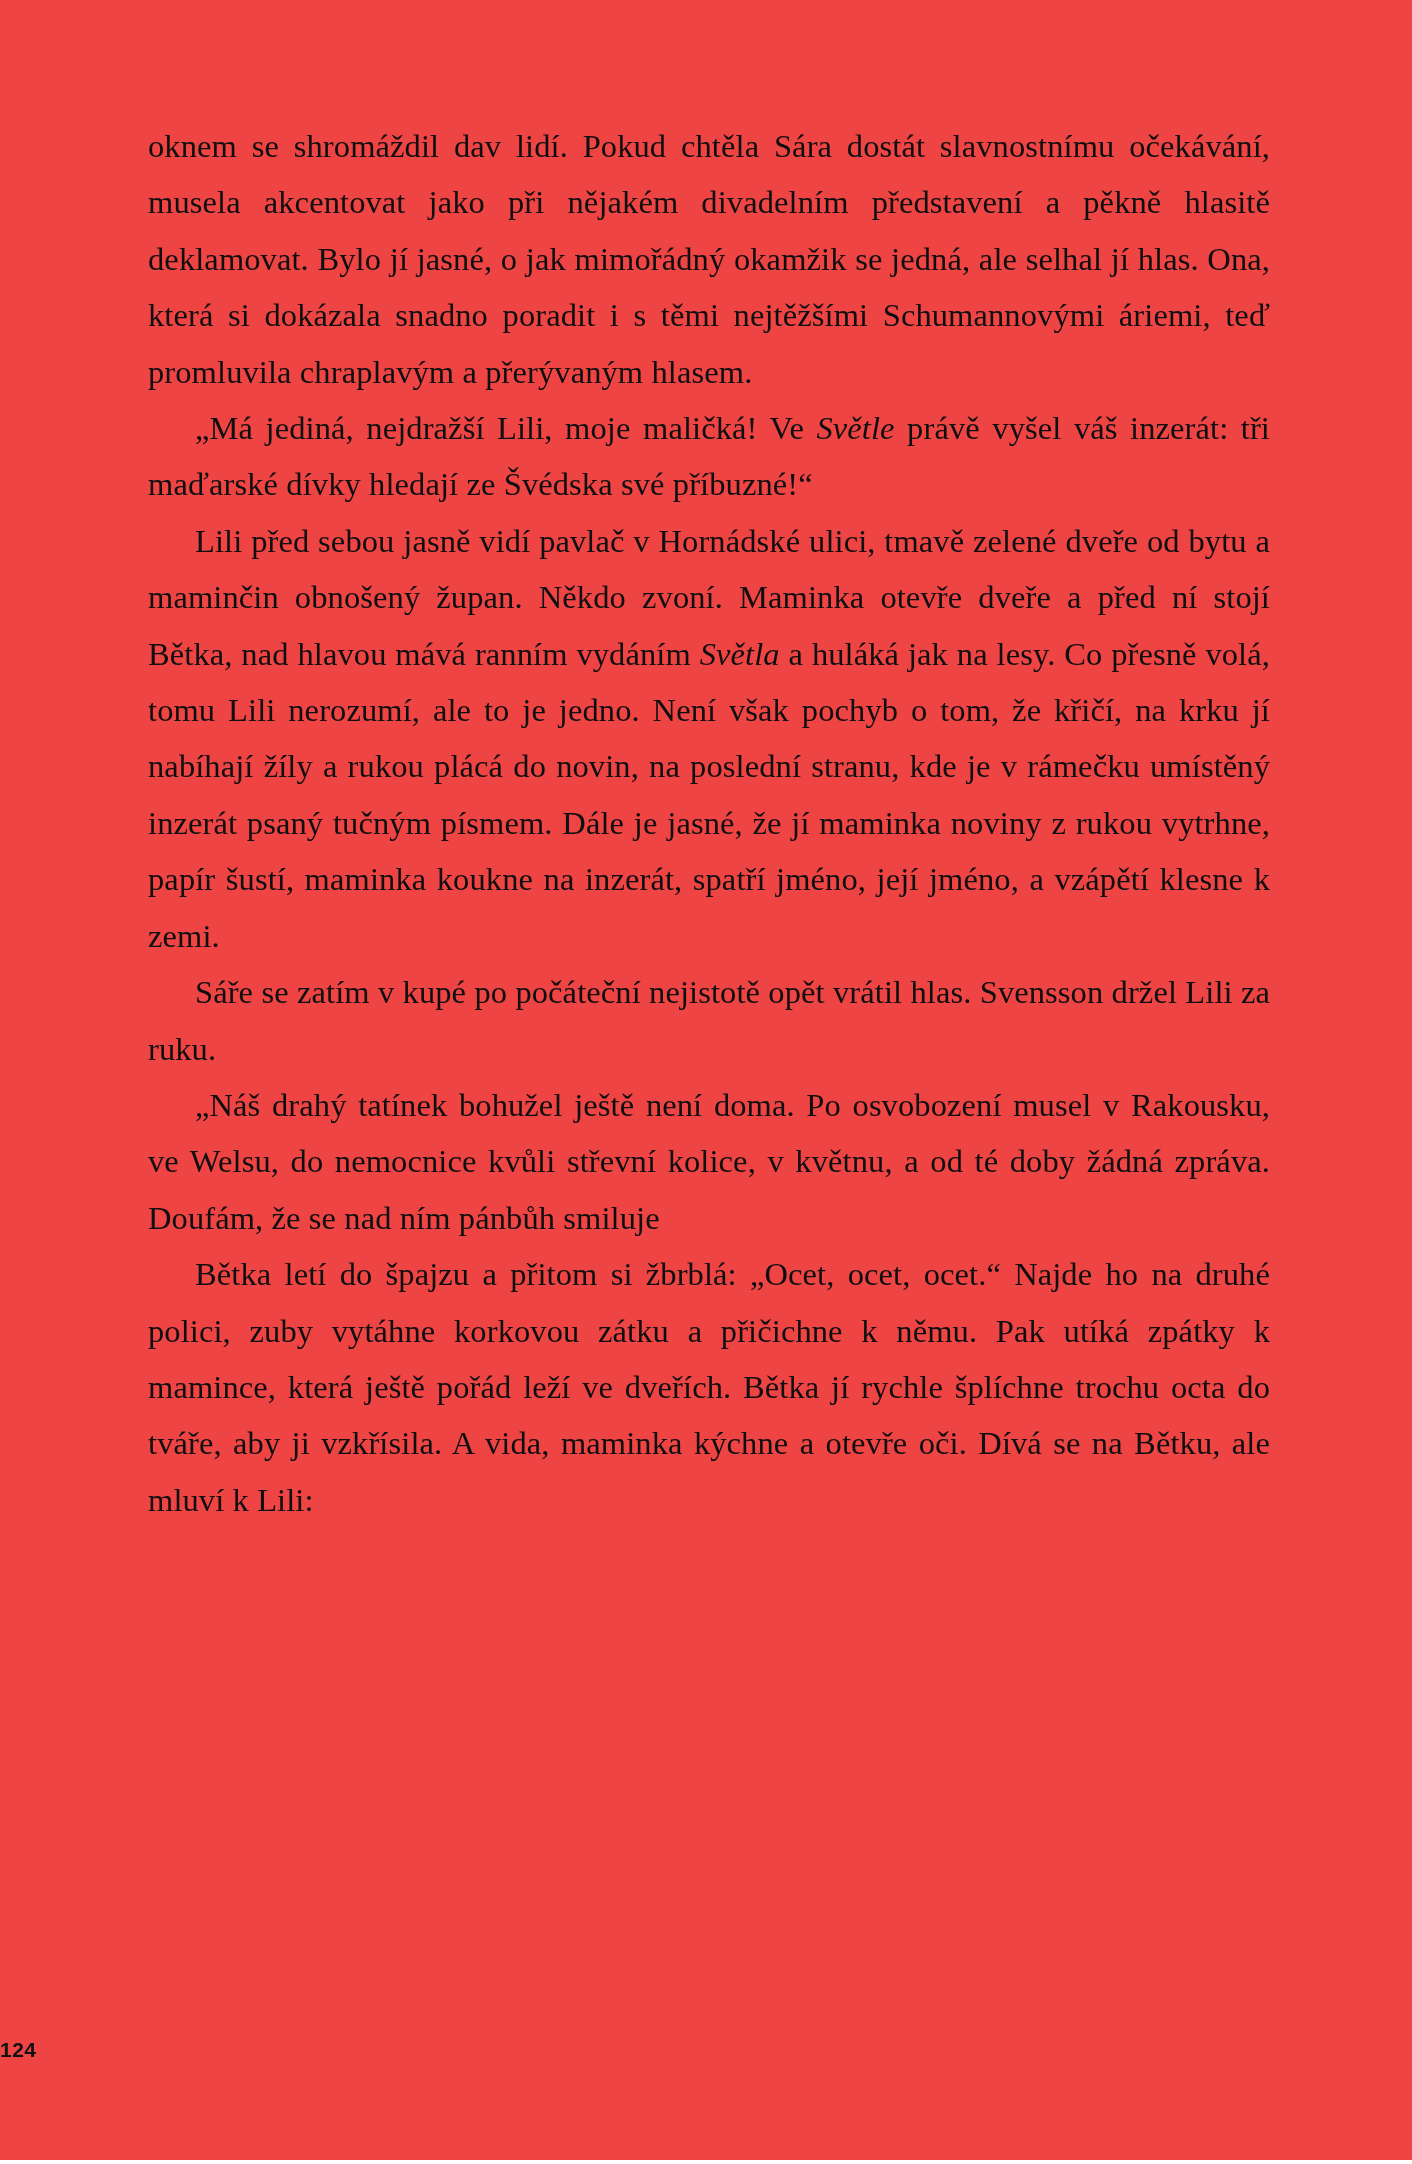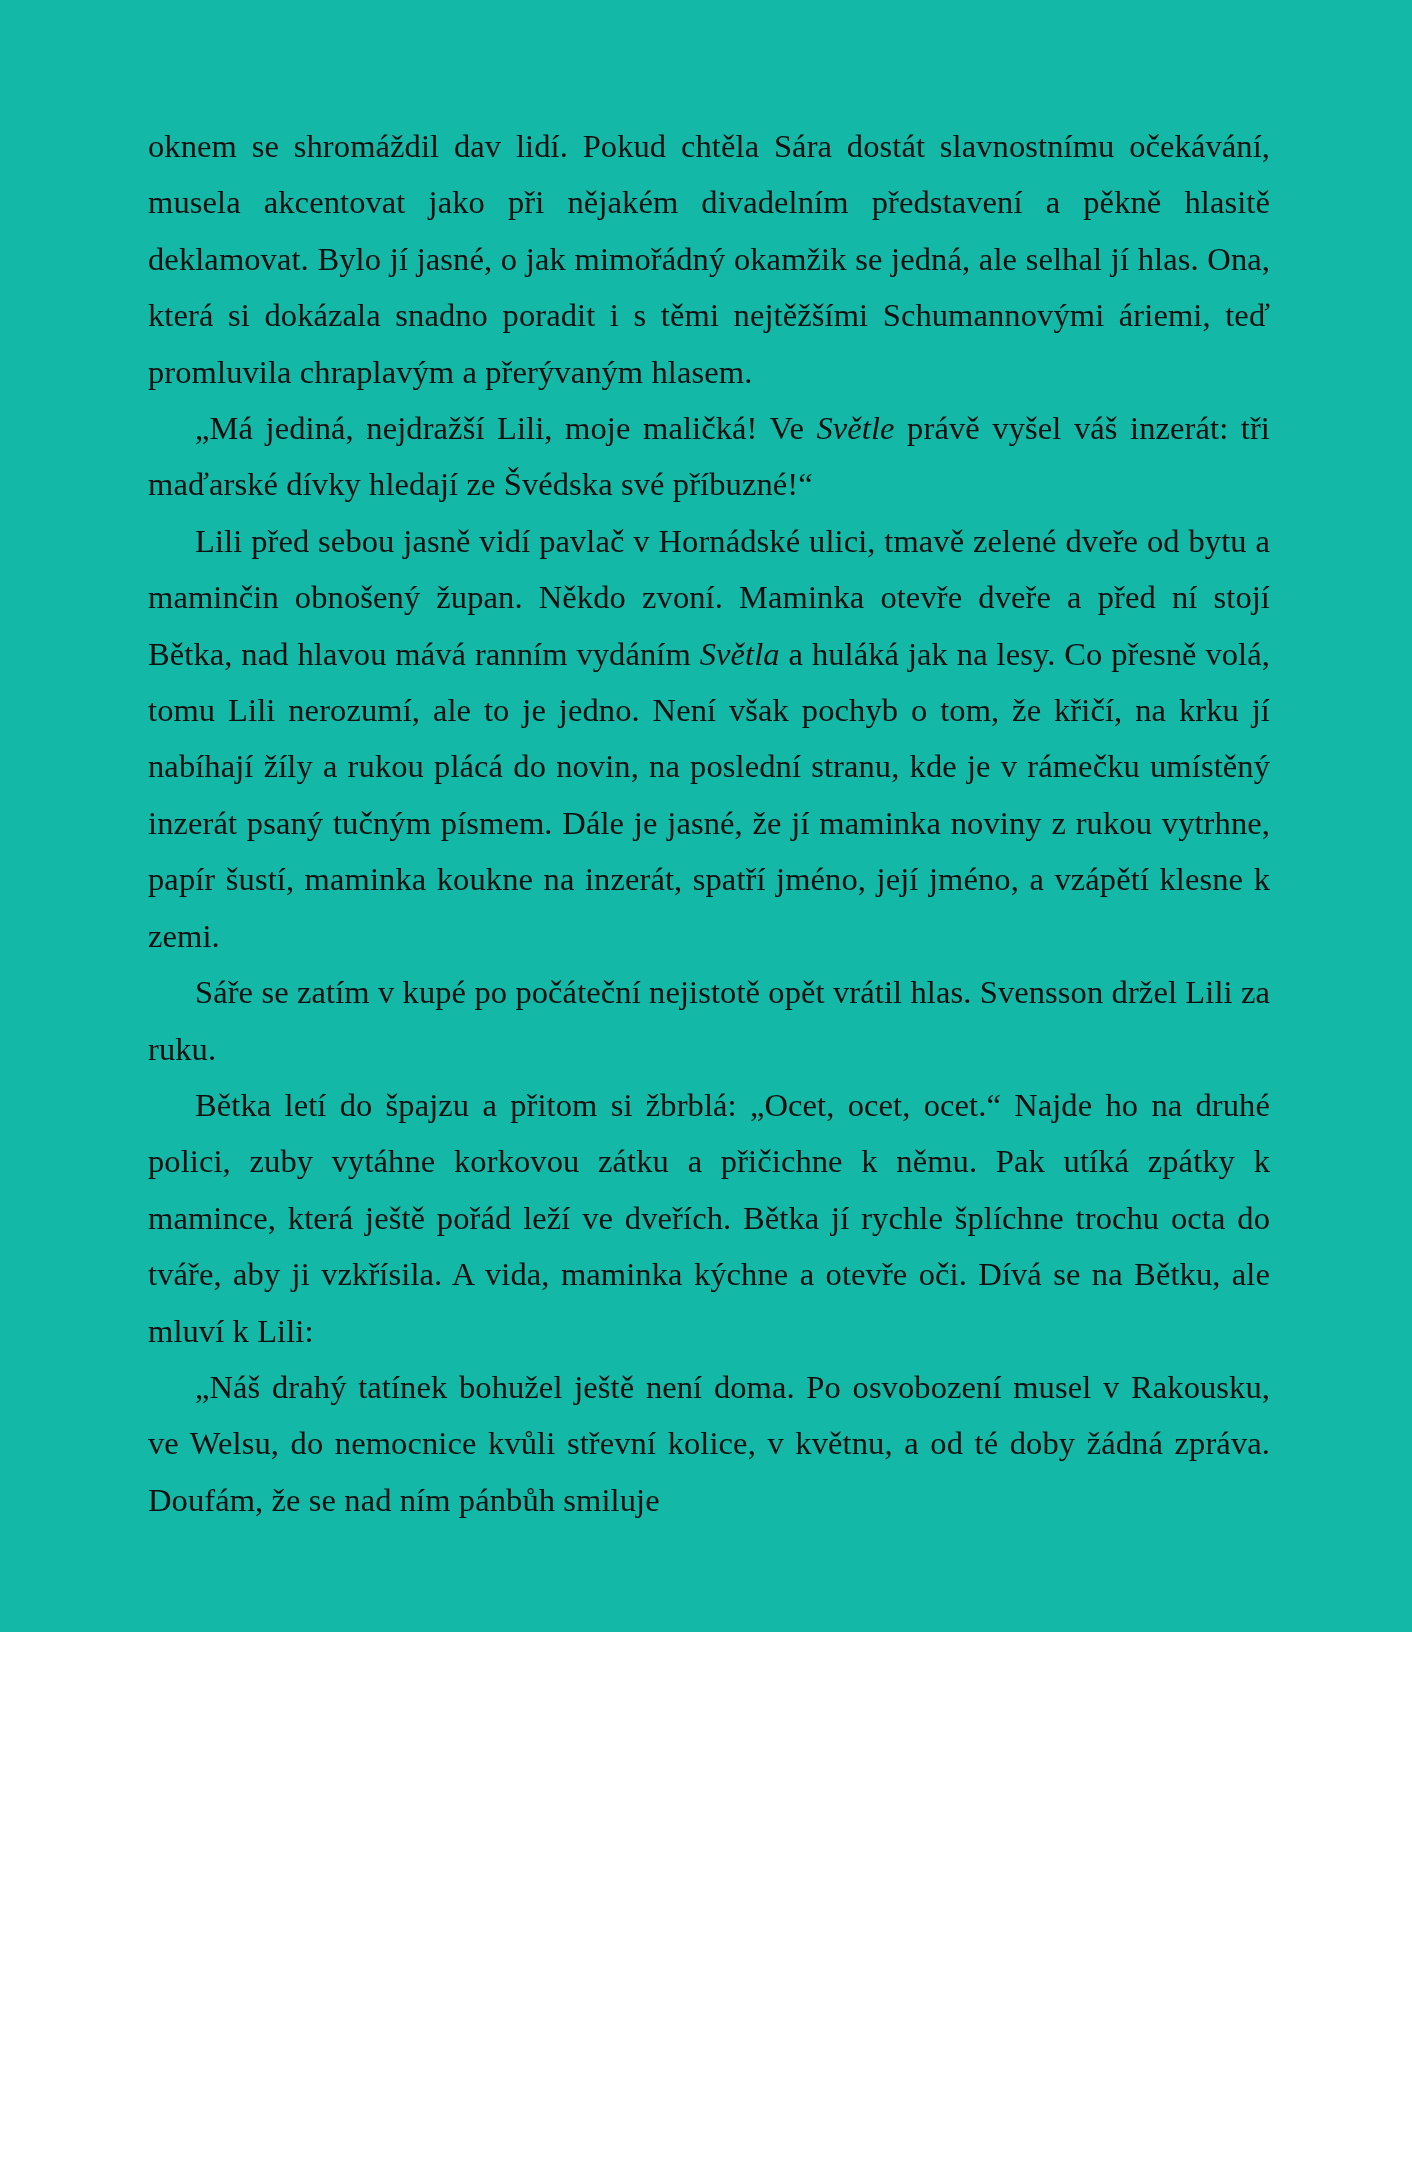--- a/index.html
+++ b/index.html
@@ -2,23 +2,23 @@
 <html><head>
 <meta charset="utf-8">
 <style>
   html, body {
     margin: 0;
     padding: 0;
     background: #ffffff;
   }
   .page {
     width: 1412px;
-    height: 1632px;
+    height: 2160px;
     position: relative;
-    background: #14b8a6;
+    background: #ef4444;
     box-sizing: border-box;
     font-family: "Liberation Serif", "DejaVu Serif", serif;
     color: #0f0f0f;
     overflow: hidden;
   }
   .textblock {
     position: absolute;
     left: 148px;
     top: 118px;
     width: 1122px;
@@ -54,17 +54,17 @@
 </style>
 </head>
 <body>
 
 <div class="page">
   <div class="textblock">
     <p class="noindent"><span>oknem se shromáždil dav lidí. Pokud chtěla Sára dostát slavnostnímu očekávání, musela akcentovat jako při nějakém divadelním představení a pěkně hlasitě deklamovat. Bylo jí jasné, o jak mimořádný okamžik se jedná, ale selhal jí hlas. Ona, která si dokázala snadno poradit i s těmi nejtěžšími Schumannovými áriemi, teď promluvila chraplavým a přerývaným hlasem.</span></p>
     <p class="indent"><span>„Má jediná, nejdražší Lili, moje maličká! Ve <em>Světle</em> právě vyšel váš inzerát: tři maďarské dívky hledají ze Švédska své příbuzné!“</span></p>
     <p class="indent"><span>Lili před sebou jasně vidí pavlač v Hornádské ulici, tmavě zelené dveře od bytu a maminčin obnošený župan. Někdo zvoní. Maminka otevře dveře a před ní stojí Bětka, nad hlavou mává ranním vydáním <em>Světla</em> a huláká jak na lesy. Co přesně volá, tomu Lili nerozumí, ale to je jedno. Není však pochyb o tom, že křičí, na krku jí nabíhají žíly a rukou plácá do novin, na poslední stranu, kde je v rámečku umístěný inzerát psaný tučným písmem. Dále je jasné, že jí maminka noviny z rukou vytrhne, papír šustí, maminka koukne na inzerát, spatří jméno, její jméno, a vzápětí klesne k zemi.</span></p>
     <p class="indent"><span>Sáře se zatím v kupé po počáteční nejistotě opět vrátil hlas. Svensson držel Lili za ruku.</span></p>
+    <p class="indent"><span>„Náš drahý tatínek bohužel ještě není doma. Po osvobození musel v Rakousku, ve Welsu, do nemocnice kvůli střevní kolice, v květnu, a od té doby žádná zpráva. Doufám, že se nad ním pánbůh smiluje</span></p>
     <p class="indent"><span>Bětka letí do špajzu a přitom si žbrblá: „Ocet, ocet, ocet.“ Najde ho na druhé polici, zuby vytáhne korkovou zátku a přičichne k němu. Pak utíká zpátky k mamince, která ještě pořád leží ve dveřích. Bětka jí rychle šplíchne trochu octa do tváře, aby ji vzkřísila. A vida, maminka kýchne a otevře oči. Dívá se na Bětku, ale mluví k Lili:</span></p>
-    <p class="indent"><span>„Náš drahý tatínek bohužel ještě není doma. Po osvobození musel v Rakousku, ve Welsu, do nemocnice kvůli střevní kolice, v květnu, a od té doby žádná zpráva. Doufám, že se nad ním pánbůh smiluje</span></p>
   </div>
   <div class="pagenum">124</div>
 </div>
 
 </body></html>

